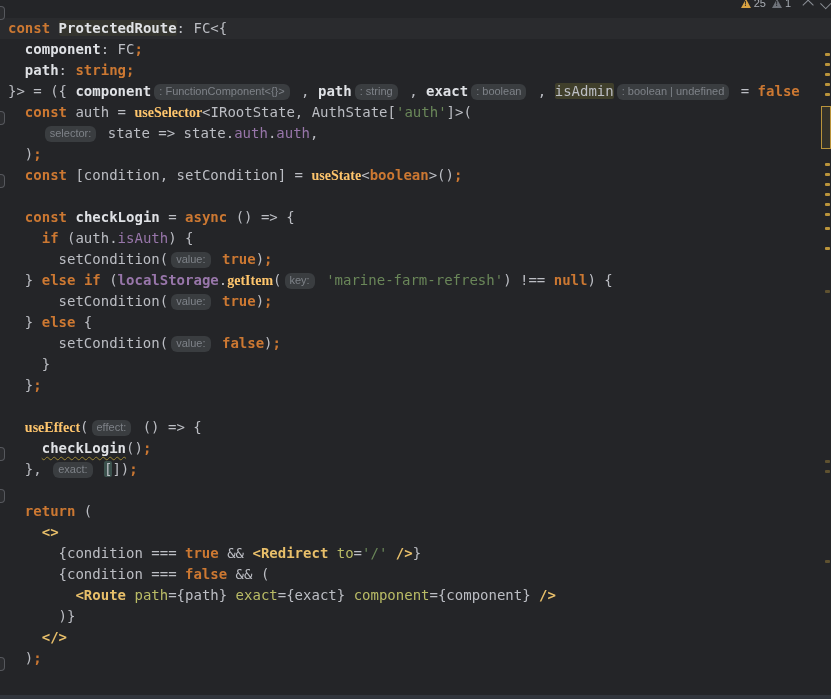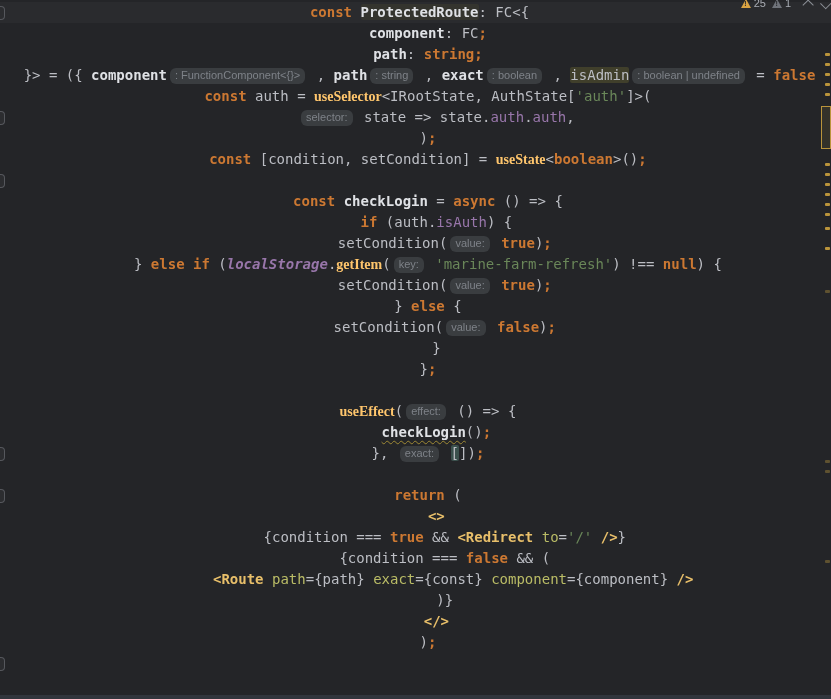--- a/index.html
+++ b/index.html
@@ -6,36 +6,35 @@
   #ide-window{
     position:relative;
     width:831px;height:699px;
     overflow:hidden;
     background:var(--bg,#242528);
     font-family:"DejaVu Sans Mono",monospace;
     font-size:14px;
   }
   #code-editor{
     position:absolute;inset:0;
-    padding-top:2px;
+    padding-top:18px;
     overflow:hidden;
-    text-align:center;
   }
   .code-line{
     height:21px;line-height:21px;
     padding-left:8px;
     white-space:pre;
   }
   .code-line.caret-line{background:var(--caret_line,#2a2b2e);}
   .tok-d{color:var(--text);}
   .tok-k{color:var(--keyword);font-weight:bold;}
   .tok-f{color:var(--func);font-weight:bold;font-family:Liberation Serif, serif;}
   .tok-s{color:var(--string);}
   .tok-p{color:var(--field);margin-top:16px;}
-  .tok-pi{color:var(--field);font-style:italic;font-weight:bold;}
+  .tok-pi{color:var(--field);font-weight:bold;}
   .tok-b{color:var(--bold_text);font-weight:bold;}
   .tok-bh{color:var(--bold_text);font-weight:bold;background:var(--hl_def_bg);border-radius:2px;}
   .tok-hi{color:var(--text);background:var(--hl_id_bg);border-radius:2px;}
   .tok-t{color:var(--tag);font-weight:bold;}
   .tok-a{color:var(--attr);}
   .tok-bm{color:var(--text);background:var(--brace_bg);border-radius:2px;}
   .tok-w{color:var(--bold_text);font-weight:bold;
          text-decoration:underline wavy var(--warn_underline);
          text-decoration-thickness:1px;text-underline-offset:3px;}
   .tok-i{
@@ -112,21 +111,21 @@
       <div class="code-line"><span class="tok-d">  }</span><span class="tok-k">;</span></div>
       <div class="code-line"></div>
       <div class="code-line"><span class="tok-d">  </span><span class="tok-f">useEffect</span><span class="tok-d">(</span><span class="tok-i">effect:</span><span class="tok-d"> () =&gt; {</span></div>
       <div class="code-line"><span class="tok-d">    </span><span class="tok-w">checkLogin</span><span class="tok-d">()</span><span class="tok-k">;</span></div>
       <div class="code-line"><span class="tok-d">  }, </span><span class="tok-i">exact:</span><span class="tok-d"> </span><span class="tok-bm">[</span><span class="tok-d">])</span><span class="tok-k">;</span></div>
       <div class="code-line"></div>
       <div class="code-line"><span class="tok-d">  </span><span class="tok-k">return</span><span class="tok-d"> (</span></div>
       <div class="code-line"><span class="tok-d">    </span><span class="tok-t">&lt;&gt;</span></div>
       <div class="code-line"><span class="tok-d">      {condition === </span><span class="tok-k">true</span><span class="tok-d"> &amp;&amp; </span><span class="tok-t">&lt;Redirect</span><span class="tok-d"> </span><span class="tok-a">to</span><span class="tok-d">=</span><span class="tok-s">'/'</span><span class="tok-d"> </span><span class="tok-t">/&gt;</span><span class="tok-d">}</span></div>
       <div class="code-line"><span class="tok-d">      {condition === </span><span class="tok-k">false</span><span class="tok-d"> &amp;&amp; (</span></div>
-      <div class="code-line"><span class="tok-d">        </span><span class="tok-t">&lt;Route</span><span class="tok-d"> </span><span class="tok-a">path</span><span class="tok-d">={path} </span><span class="tok-a">exact</span><span class="tok-d">={const} </span><span class="tok-a">component</span><span class="tok-d">={component} </span><span class="tok-t">/&gt;</span></div>
+      <div class="code-line"><span class="tok-d">        </span><span class="tok-t">&lt;Route</span><span class="tok-d"> </span><span class="tok-a">path</span><span class="tok-d">={path} </span><span class="tok-a">exact</span><span class="tok-d">={exact} </span><span class="tok-a">component</span><span class="tok-d">={component} </span><span class="tok-t">/&gt;</span></div>
       <div class="code-line"><span class="tok-d">      )}</span></div>
       <div class="code-line"><span class="tok-d">    </span><span class="tok-t">&lt;/&gt;</span></div>
       <div class="code-line"><span class="tok-d">  )</span><span class="tok-k">;</span></div>
     </div>
 
   <div id="inspections-widget">
     <span class="badge">
       <span class="tri warn"></span>
       <span>25</span>
     </span>

